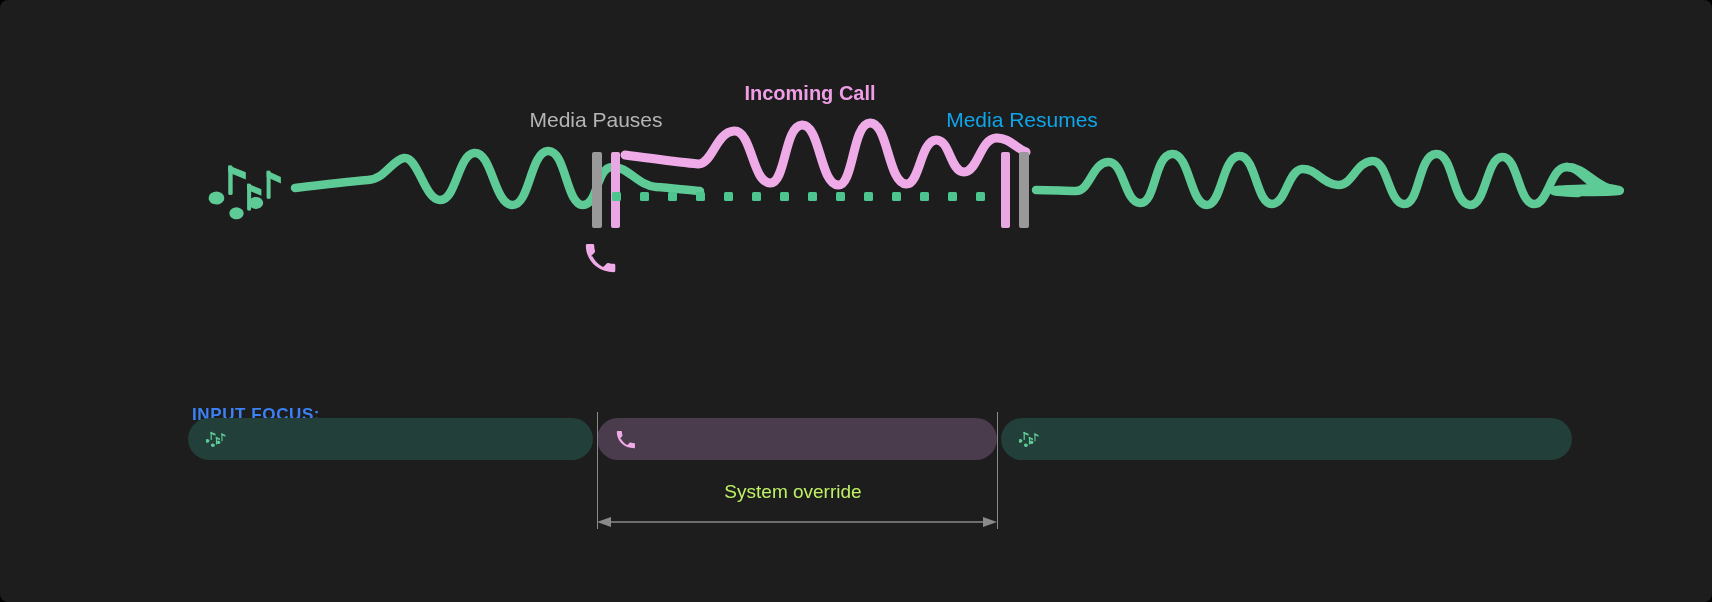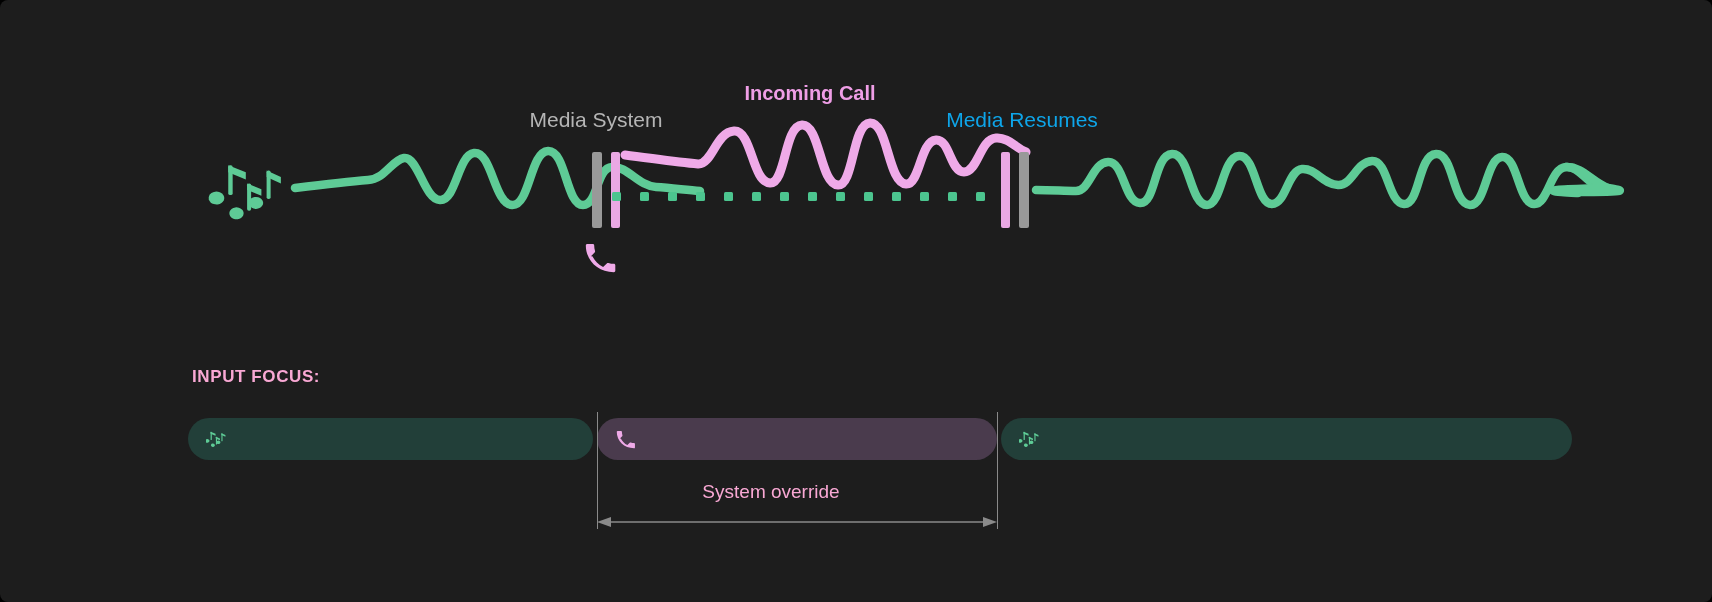--- a/index.html
+++ b/index.html
@@ -58,25 +58,25 @@
   
   .phone-mark {
     position: absolute;
     left: 600px; top: 258px;
     transform: translate(-50%, -50%);
   }
 
   
   .focus-title {
     position: absolute;
-    left: 192px; top: 367px;
+    left: 192px; top: 405px;
     font-size: 17px;
     font-weight: 700;
     letter-spacing: 0.6px;
-    color: #f9a8d4;
+    color: #3b82f6;
   }
   .bar {
     position: absolute;
     top: 418px;
     height: 42px;
     border-radius: 21px;
     display: flex;
     align-items: center;
   }
   .bar-media-left  { left: 188px;  width: 405px; background: #223f39; }
@@ -90,40 +90,40 @@
     width: 1px;
     background: #8a8a8a;
     top: 412px;
     height: 117px;
   }
   .guide-left  { left: 597px; }
   .guide-right { left: 997px; }
 
   .override-label {
     position: absolute;
-    left: 771px; top: 481px;
+    left: 793px; top: 481px;
     transform: translateX(-50%);
     font-size: 19px;
-    color: #f9a8d4;
+    color: #bef264;
     white-space: nowrap;
   }
   .arrow-line {
     position: absolute;
     left: 597px; top: 516px;
     width: 400px; height: 12px;
   }
 </style>
 </head>
 <body>
 
 <div class="card">
   <div class="stage">
 
     <div class="lbl lbl-incoming">Incoming Call</div>
-    <div class="lbl lbl-pause">Media System</div>
+    <div class="lbl lbl-pause">Media Pauses</div>
     <div class="lbl lbl-resume">Media Resumes</div>
 
     <svg class="wave-layer" viewBox="0 0 1712 602">
 
       <g transform="translate(212,160) scale(1.30)" fill="#5ecb96">
         <path d="M8 26 a6 5 0 1 0 0.1 0.1 Z"></path>
         <rect x="12.5" y="4" width="3.4" height="23" rx="1.5"></rect>
         <path d="M12.5 4 L26 9.5 L26 15 L12.5 9.5 Z"></path>
         <path d="M23 38 a5.5 4.6 0 1 0 0.1 0.1 Z"></path>
         <rect x="27" y="18" width="3.1" height="21" rx="1.4"></rect>

